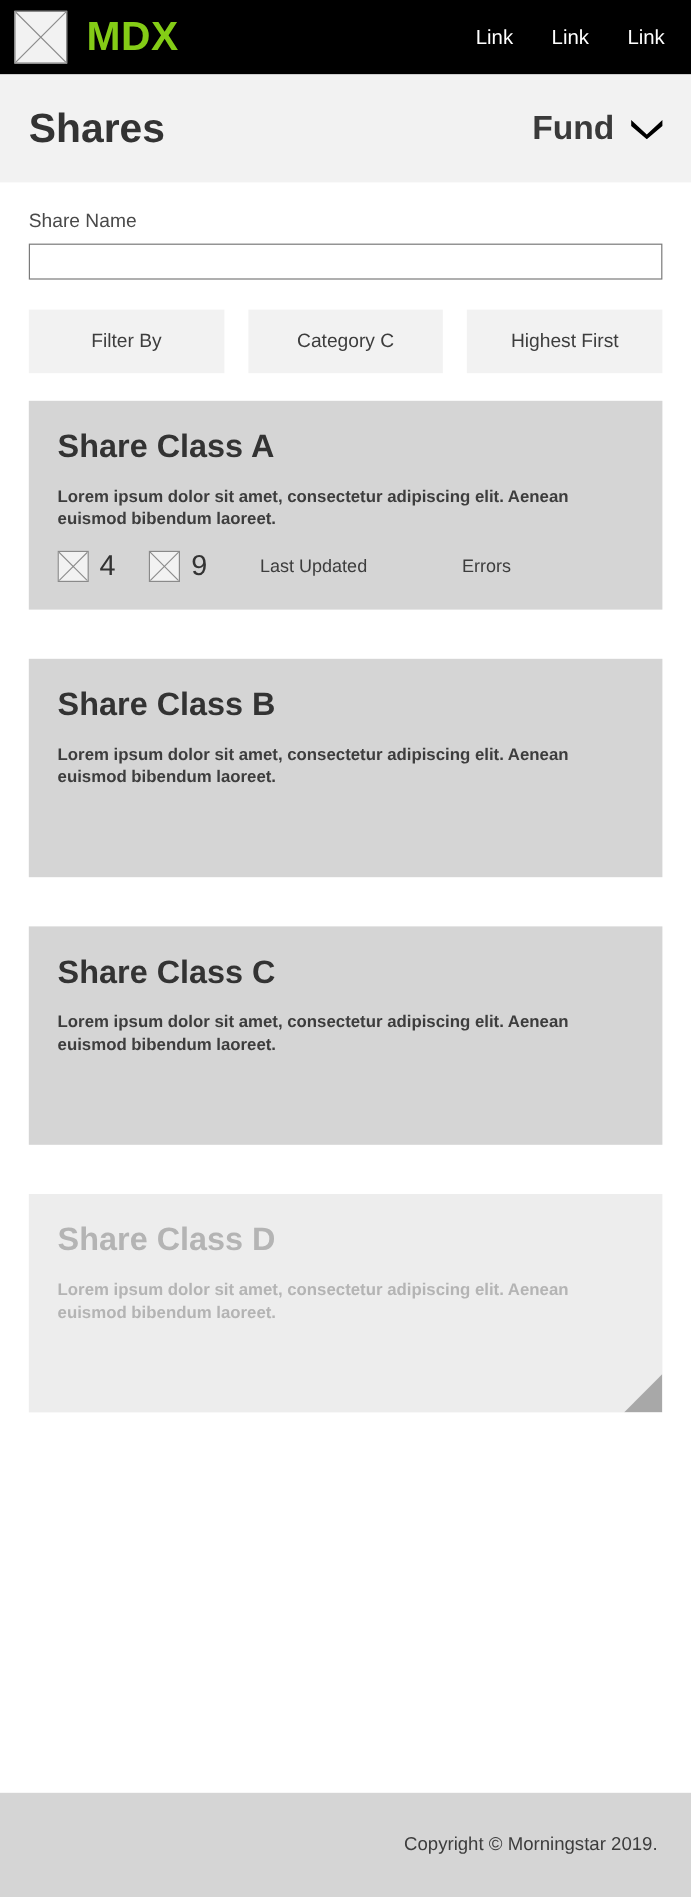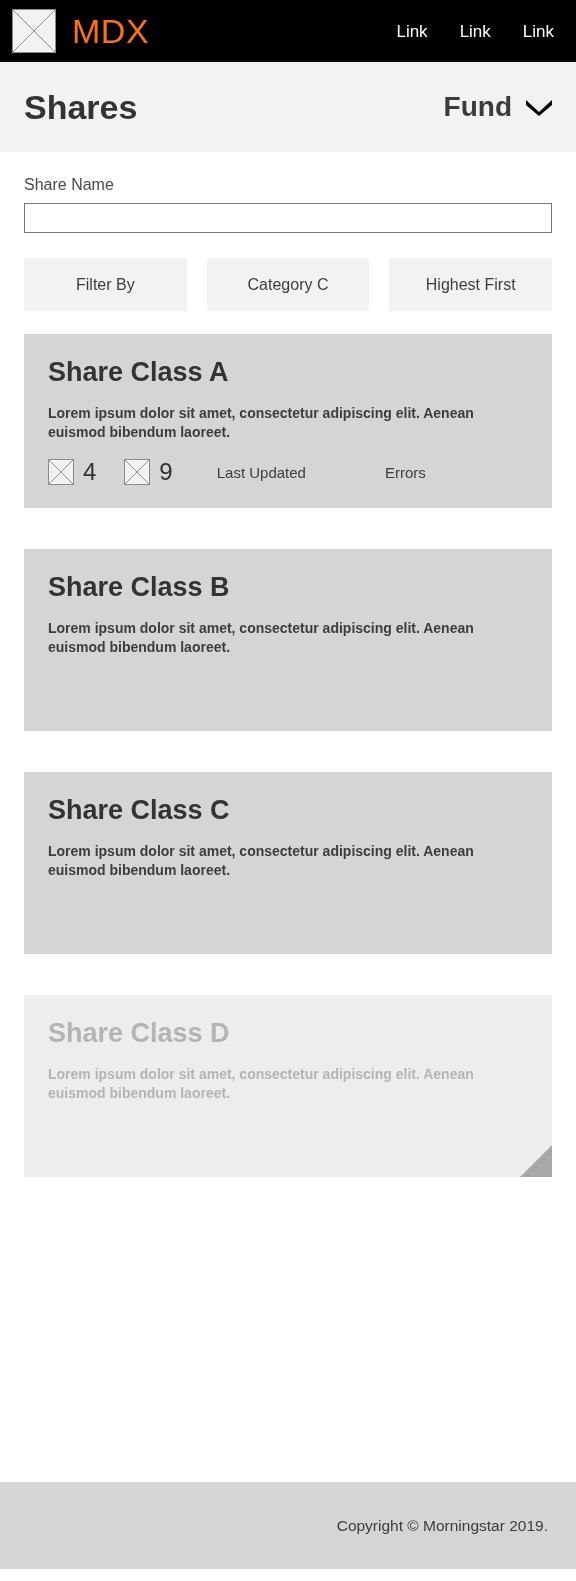--- a/index.html
+++ b/index.html
@@ -28,23 +28,23 @@
     width: 44px;
     height: 44px;
     background: #f2f2f2;
     border: 1px solid #8a8a8a;
     box-sizing: border-box;
     position: relative;
     flex: 0 0 auto;
   }
   .logo-box svg { display: block; width: 100%; height: 100%; }
   .brand {
-    color: #f97316;
+    color: #84cc16;
     font-size: 34px;
-    font-weight: 400;
+    font-weight: 700;
     letter-spacing: 0.5px;
     margin-left: 16px;
     line-height: 1;
   }
   .nav-links {
     margin-left: auto;
     display: flex;
     align-items: center;
     gap: 32px;
   }
@@ -214,21 +214,21 @@
     width: 32px;
     height: 32px;
     overflow: hidden;
   }
   .corner-fold svg { display: block; }
 
   
   .footer {
     position: absolute;
     left: 0;
-    bottom: 12px;
+    bottom: 0;
     width: 100%;
     height: 87px;
     background: #d5d5d5;
     box-sizing: border-box;
     display: flex;
     align-items: center;
     justify-content: flex-end;
     padding-right: 28px;
   }
   .footer-text {

